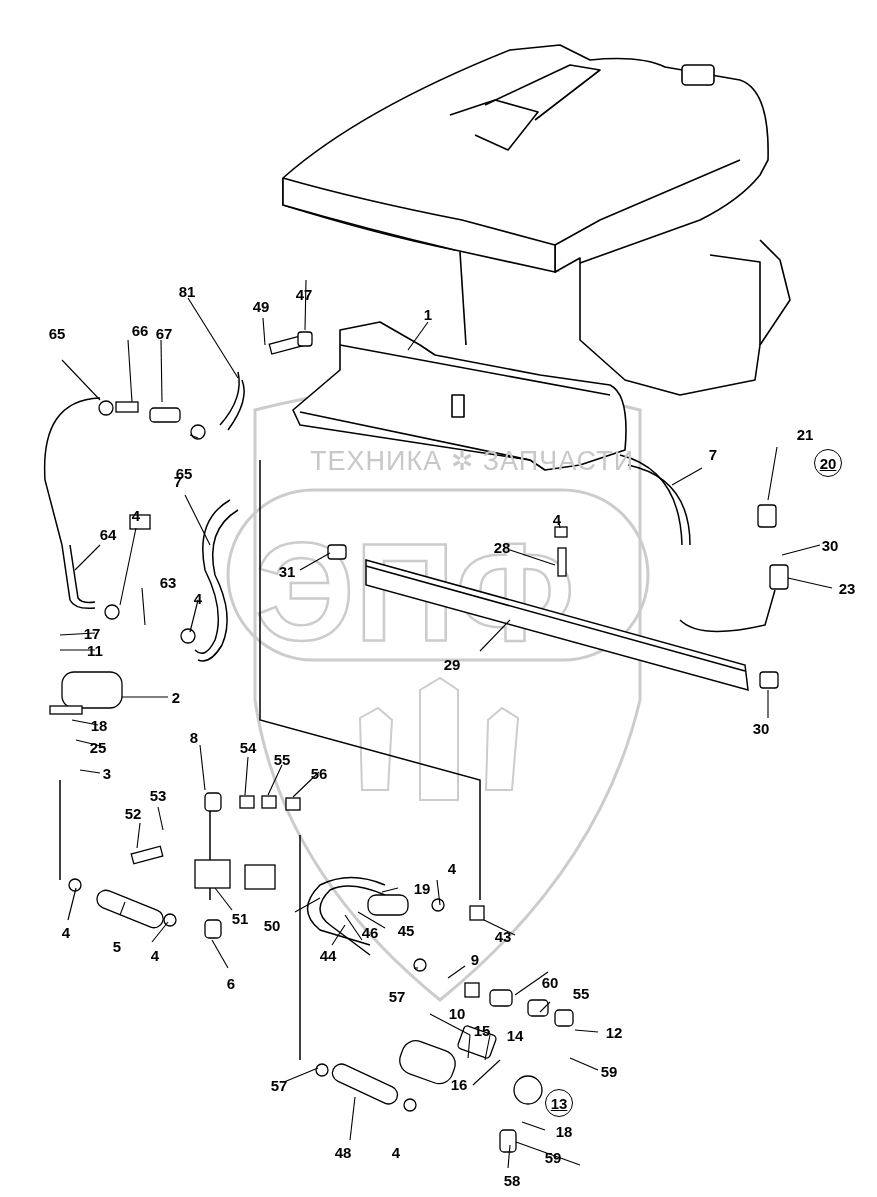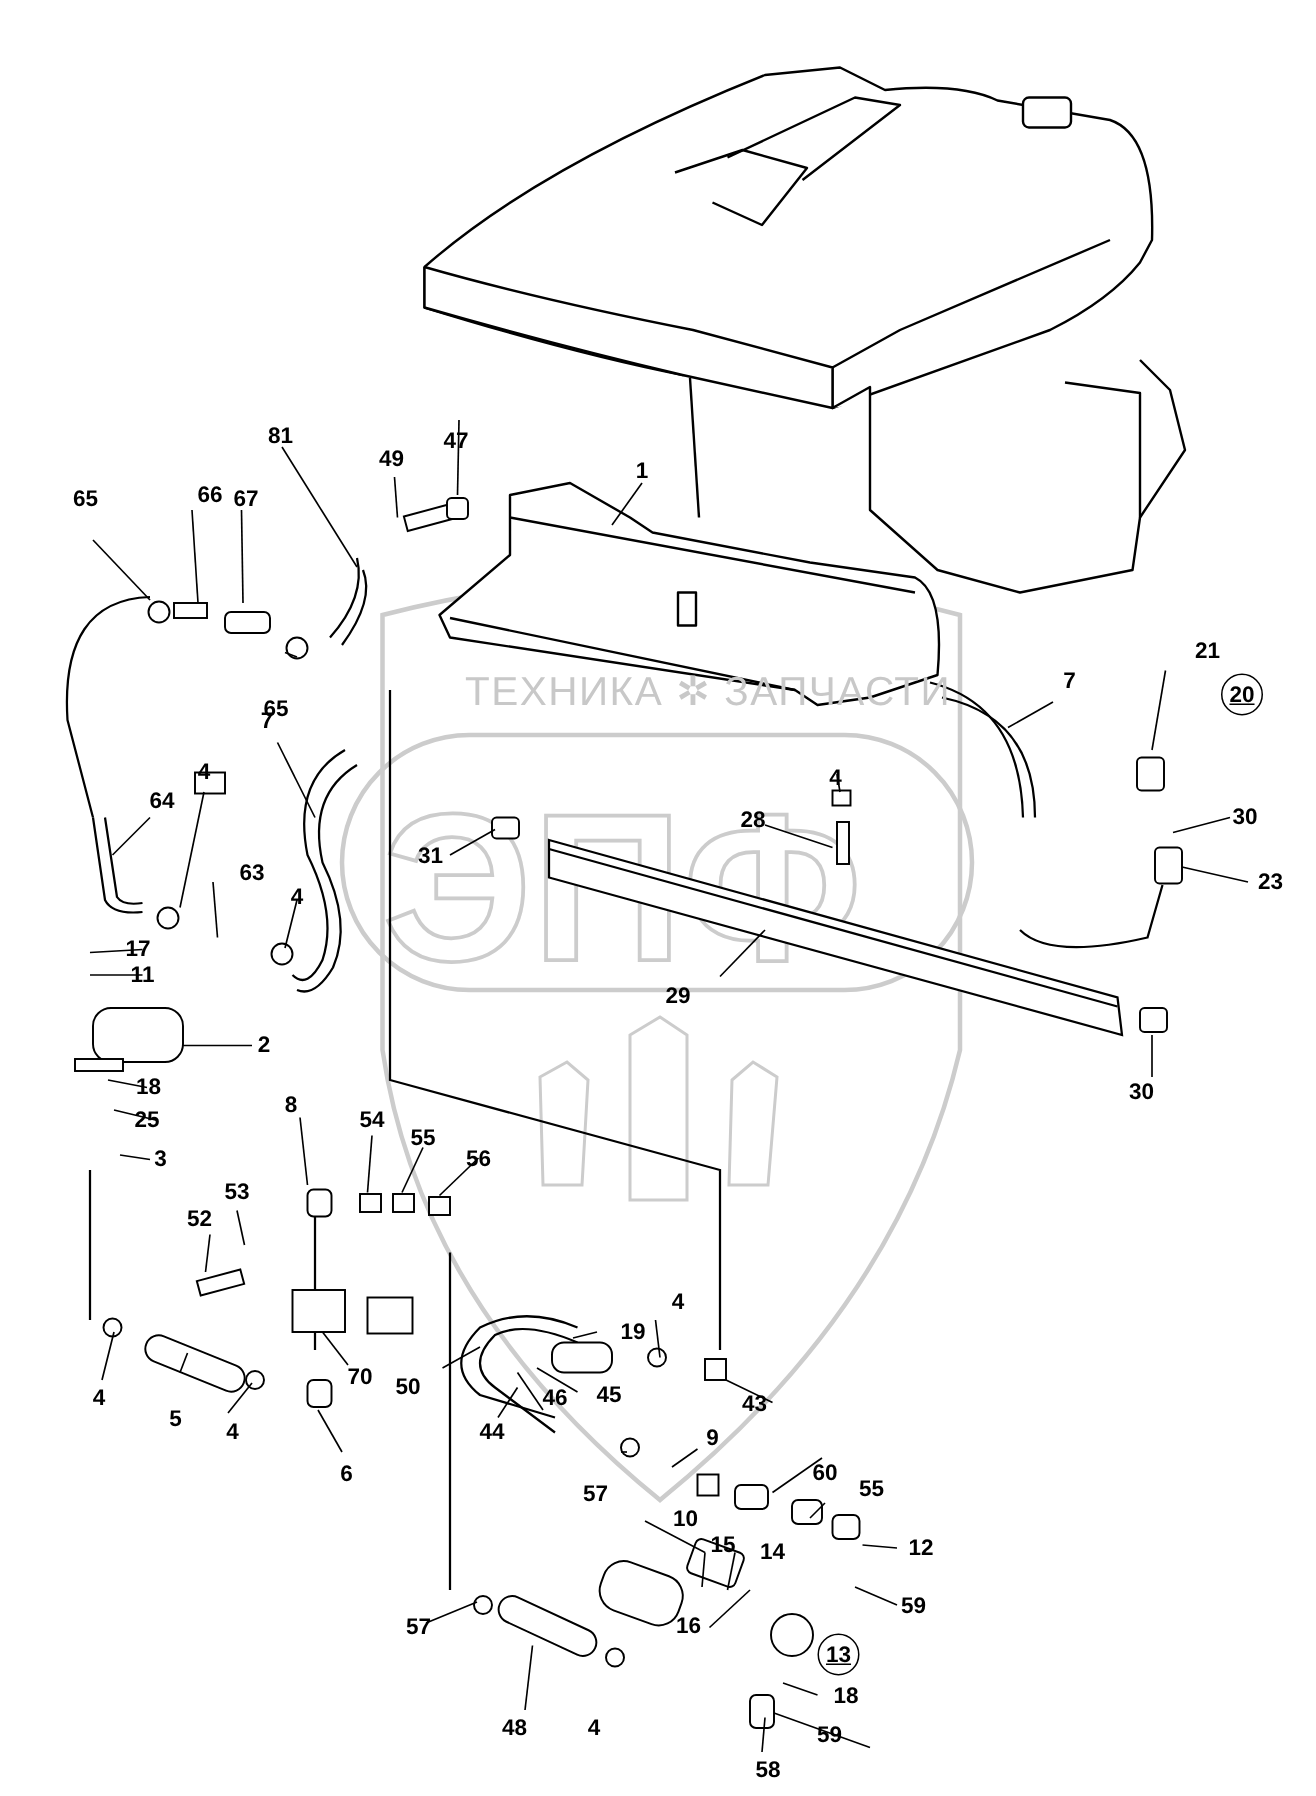--- a/index.html
+++ b/index.html
@@ -229,21 +229,21 @@
   <div class="lbl" style="left:761px;top:728px">30</div>
   <div class="lbl" style="left:287px;top:571px">31</div>
   <div class="lbl" style="left:503px;top:936px">43</div>
   <div class="lbl" style="left:328px;top:955px">44</div>
   <div class="lbl" style="left:406px;top:930px">45</div>
   <div class="lbl" style="left:370px;top:932px">46</div>
   <div class="lbl" style="left:304px;top:294px">47</div>
   <div class="lbl" style="left:343px;top:1152px">48</div>
   <div class="lbl" style="left:261px;top:306px">49</div>
   <div class="lbl" style="left:272px;top:925px">50</div>
-  <div class="lbl" style="left:240px;top:918px">70</div>
+  <div class="lbl" style="left:240px;top:918px">51</div>
   <div class="lbl" style="left:133px;top:813px">52</div>
   <div class="lbl" style="left:158px;top:795px">53</div>
   <div class="lbl" style="left:248px;top:747px">54</div>
   <div class="lbl" style="left:282px;top:759px">55</div>
   <div class="lbl" style="left:581px;top:993px">55</div>
   <div class="lbl" style="left:319px;top:773px">56</div>
   <div class="lbl" style="left:397px;top:996px">57</div>
   <div class="lbl" style="left:279px;top:1085px">57</div>
   <div class="lbl" style="left:512px;top:1180px">58</div>
   <div class="lbl" style="left:609px;top:1071px">59</div>

